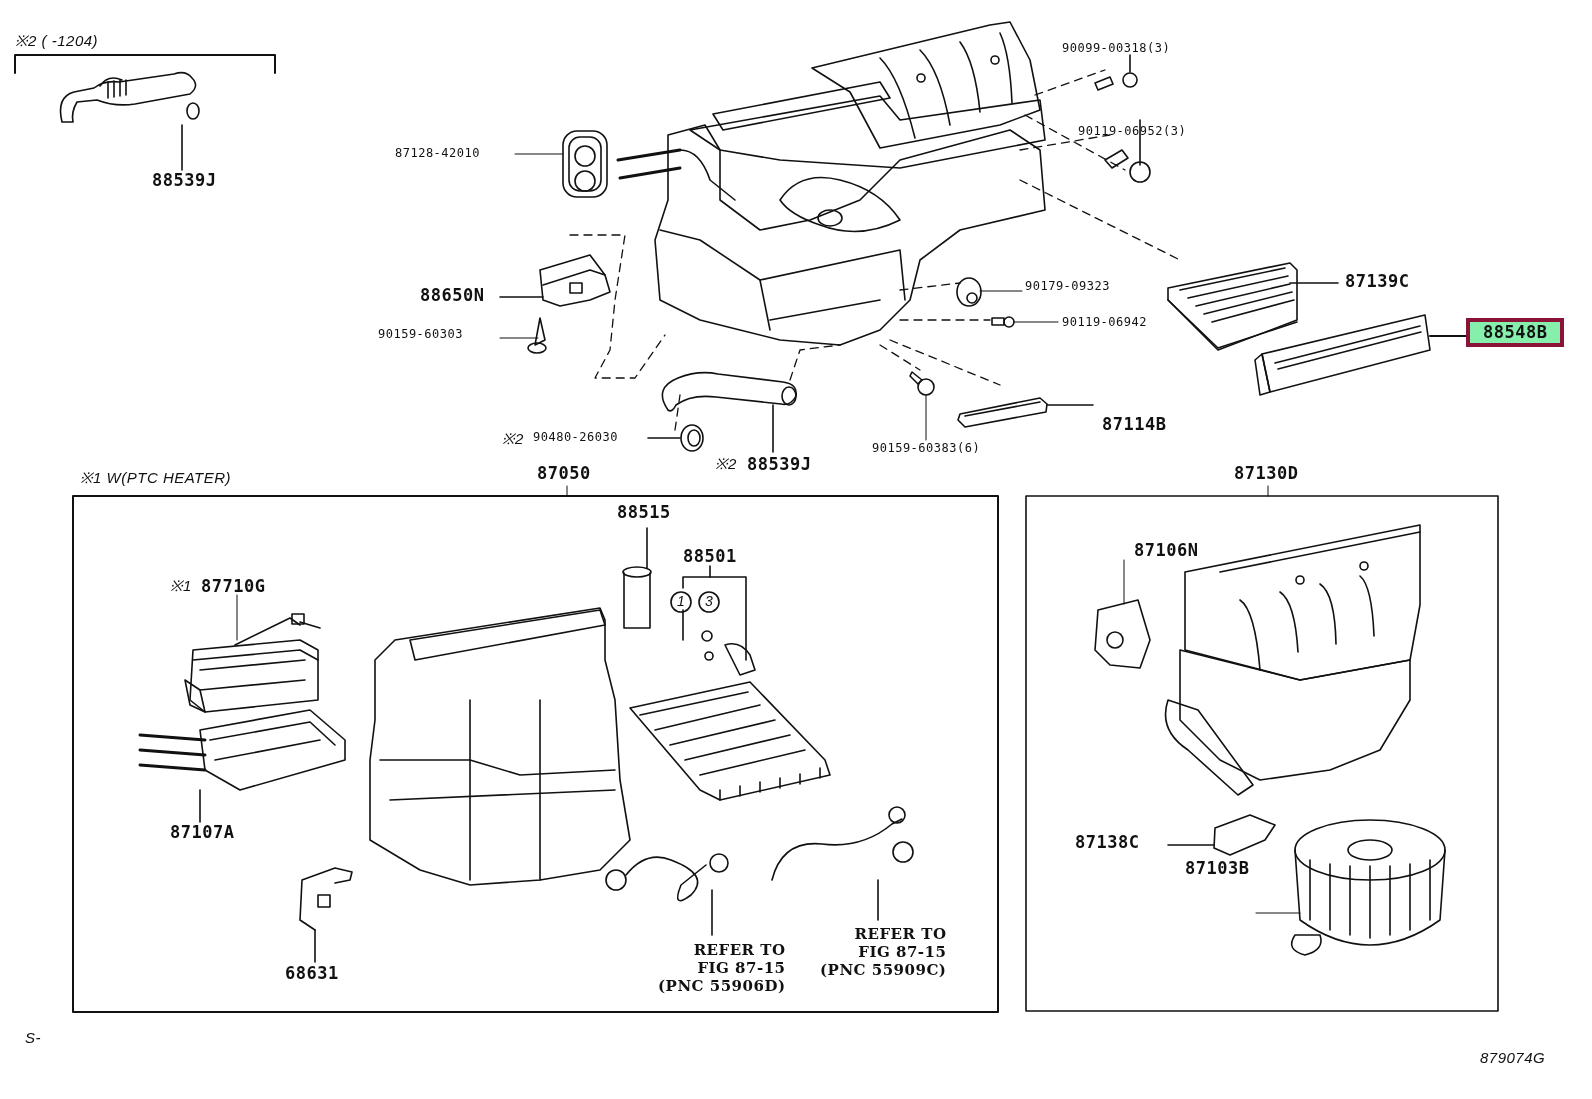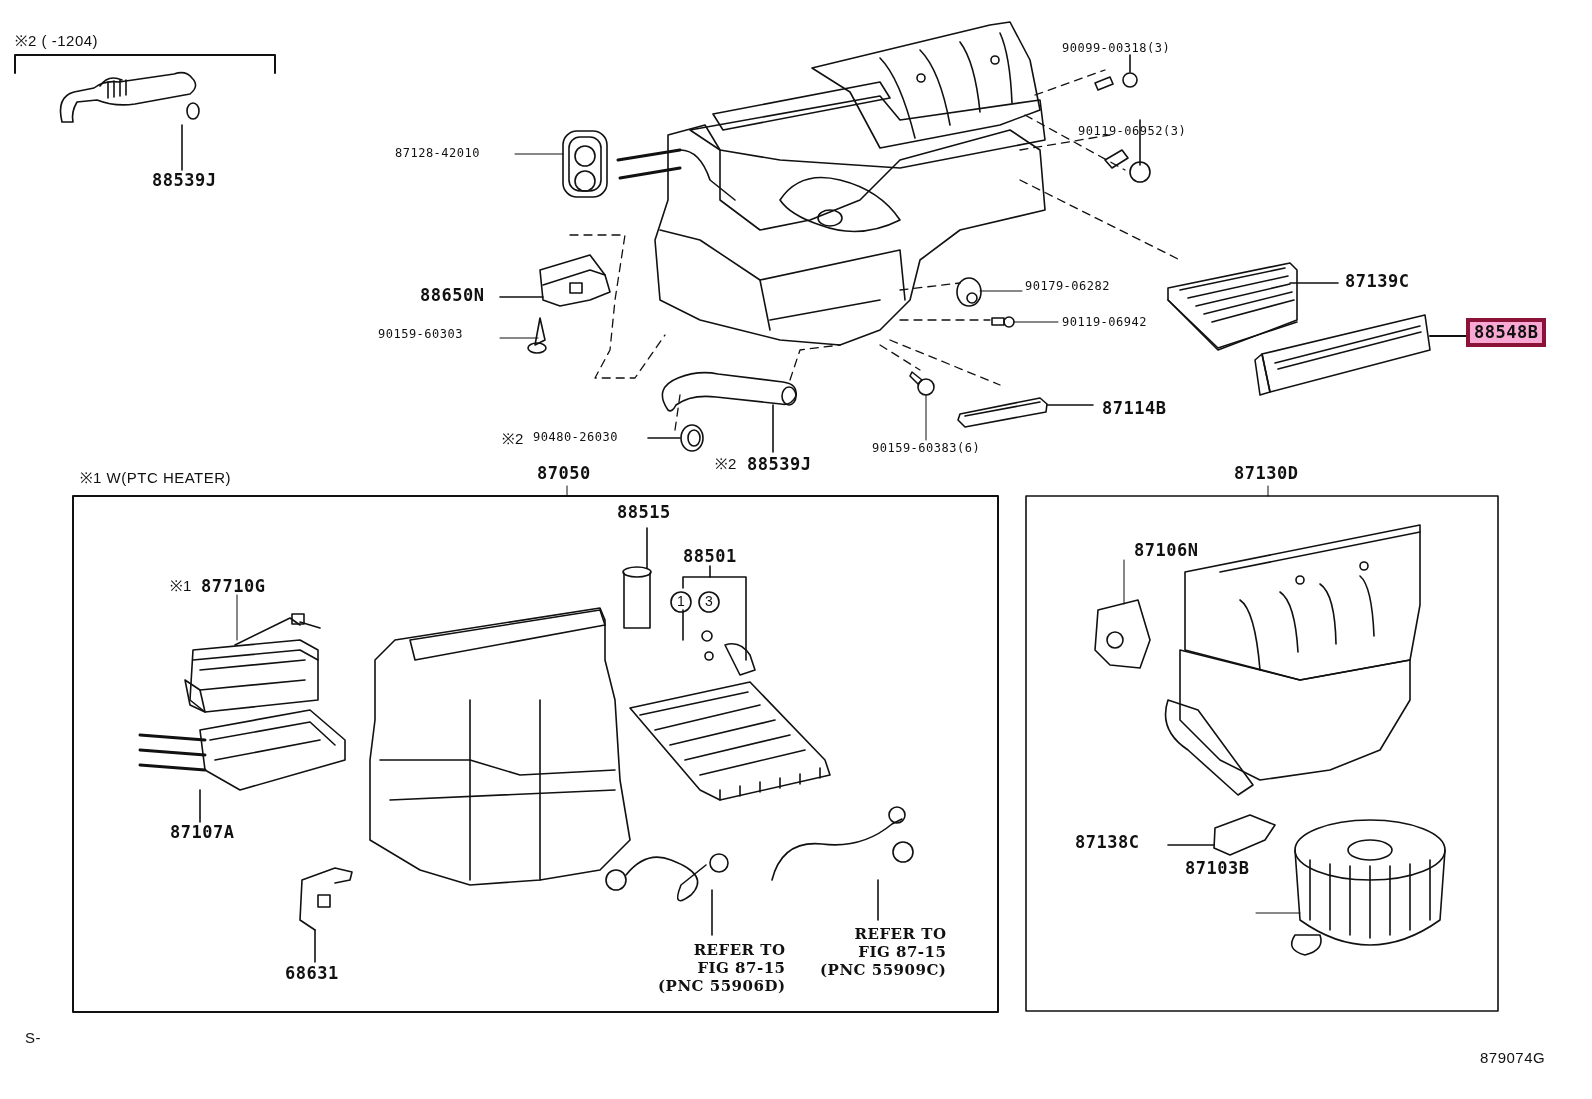--- a/index.html
+++ b/index.html
@@ -1,22 +1,22 @@
 <!DOCTYPE html>
 <html><head>
   <meta charset="utf-8">
   <style>
     html, body { margin: 0; padding: 0; background: #ffffff; }
     body { width: 1592px; height: 1099px; position: relative; overflow: hidden; font-family: "DejaVu Sans Mono", monospace; color: #111; }
     #diagram { position: absolute; left: 0; top: 0; width: 1592px; height: 1099px; }
     .lbl { position: absolute; font-family: "DejaVu Sans Mono", monospace; font-weight: bold; font-size: 17px; color: #111; white-space: nowrap; letter-spacing: 0.5px; line-height: 1; }
     .lbl.small { font-size: 12px; font-weight: normal; }
-    .lbl.thin { font-family: "Liberation Sans", sans-serif; font-weight: normal; font-size: 15px; }
+    .lbl.thin { font-family: "Liberation Sans", sans-serif; font-weight: normal; font-size: 15px; font-style: italic; }
     .lbl.ref { font-family: "DejaVu Serif", serif; font-weight: bold; font-size: 15px; line-height: 18px; white-space: pre; text-align: right; }
-    .hl { position: absolute; border: 4px solid #8b1338; background: #f9a8d4; padding: 1px 4px; }
+    .hl { position: absolute; border: 4px solid #8b1338; background: #86efac; padding: 1px 13px; }
   </style>
 </head>
 <body>
 
 <svg id="diagram" viewBox="0 0 1592 1099" xmlns="http://www.w3.org/2000/svg" fill="none" stroke="#111" stroke-width="1.6" stroke-linejoin="round" stroke-linecap="round">
 
   <path d="M15 73 V55 H275 V73" stroke-width="2"></path>
 
   <g>
     <path d="M62 122 q-6 -25 12 -30 l20 -4 q10 -8 25 -6 l55 -8 q12 -4 18 4 q8 8 -2 16 l-55 10 q-20 3 -38 -4 l-20 2 q-6 10 -4 20 z"></path>
@@ -246,27 +246,27 @@
   <line x1="1256" y1="913" x2="1300" y2="913" stroke-width="1"></line>
 </svg>
 
 <div class="lbl thin" style="left:15px;top:33px;">※2 (      -1204)</div>
 <div class="lbl" style="left:152px;top:172px;">88539J</div>
 <div class="lbl small" style="left:395px;top:147px;">87128-42010</div>
 <div class="lbl" style="left:420px;top:287px;">88650N</div>
 <div class="lbl small" style="left:378px;top:328px;">90159-60303</div>
 <div class="lbl small" style="left:1062px;top:42px;">90099-00318(3)</div>
 <div class="lbl small" style="left:1078px;top:109px;margin-top:16px;">90119-06952(3)</div>
-<div class="lbl small" style="left:1025px;top:280px;">90179-06282</div>
+<div class="lbl small" style="left:1025px;top:280px;">90179-09323</div>
 <div class="lbl small" style="left:1062px;top:316px;">90119-06942</div>
 <div class="lbl" style="left:1345px;top:273px;">87139C</div>
 <div class="hl" style="left: 1466px; top: 318px; border-color: rgb(139, 19, 56);">
   <span class="lbl" style="position:static;">88548B</span>
 </div>
-<div class="lbl" style="left:1102px;top:400px;">87114B</div>
+<div class="lbl" style="left:1102px;top:416px;">87114B</div>
 <div class="lbl small" style="left:872px;top:442px;">90159-60383(6)</div>
 <div class="lbl thin" style="left:502px;top:431px;">※2</div>
 <div class="lbl small" style="left:533px;top:431px;">90480-26030</div>
 <div class="lbl thin" style="left:715px;top:456px;">※2</div>
 <div class="lbl" style="left:747px;top:456px;">88539J</div>
 
 <div class="lbl thin" style="left:80px;top:470px;">※1 W(PTC HEATER)</div>
 <div class="lbl" style="left:537px;top:465px;">87050</div>
 <div class="lbl" style="left:617px;top:504px;">88515</div>
 <div class="lbl" style="left:683px;top:548px;">88501</div>

